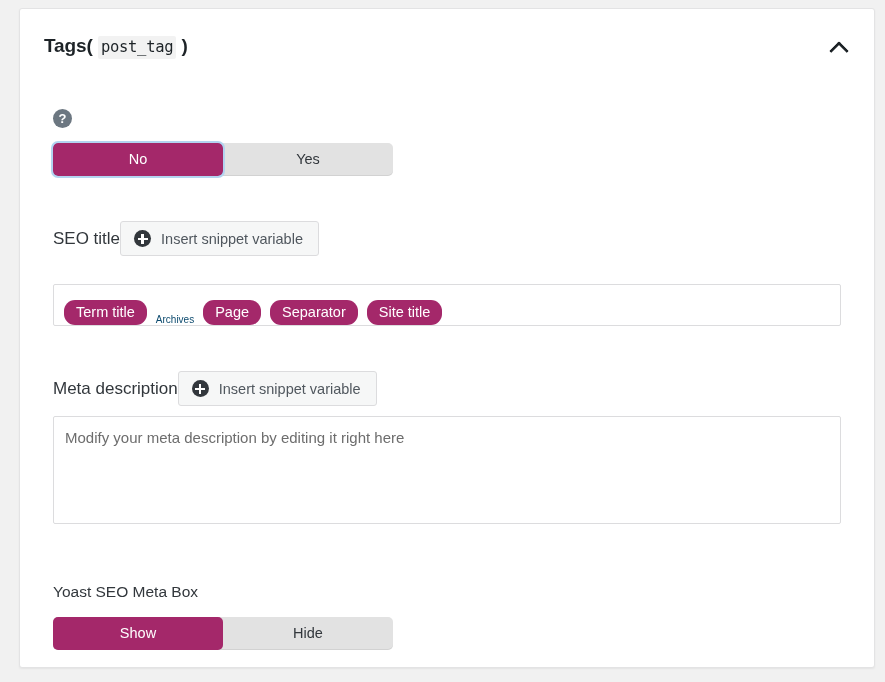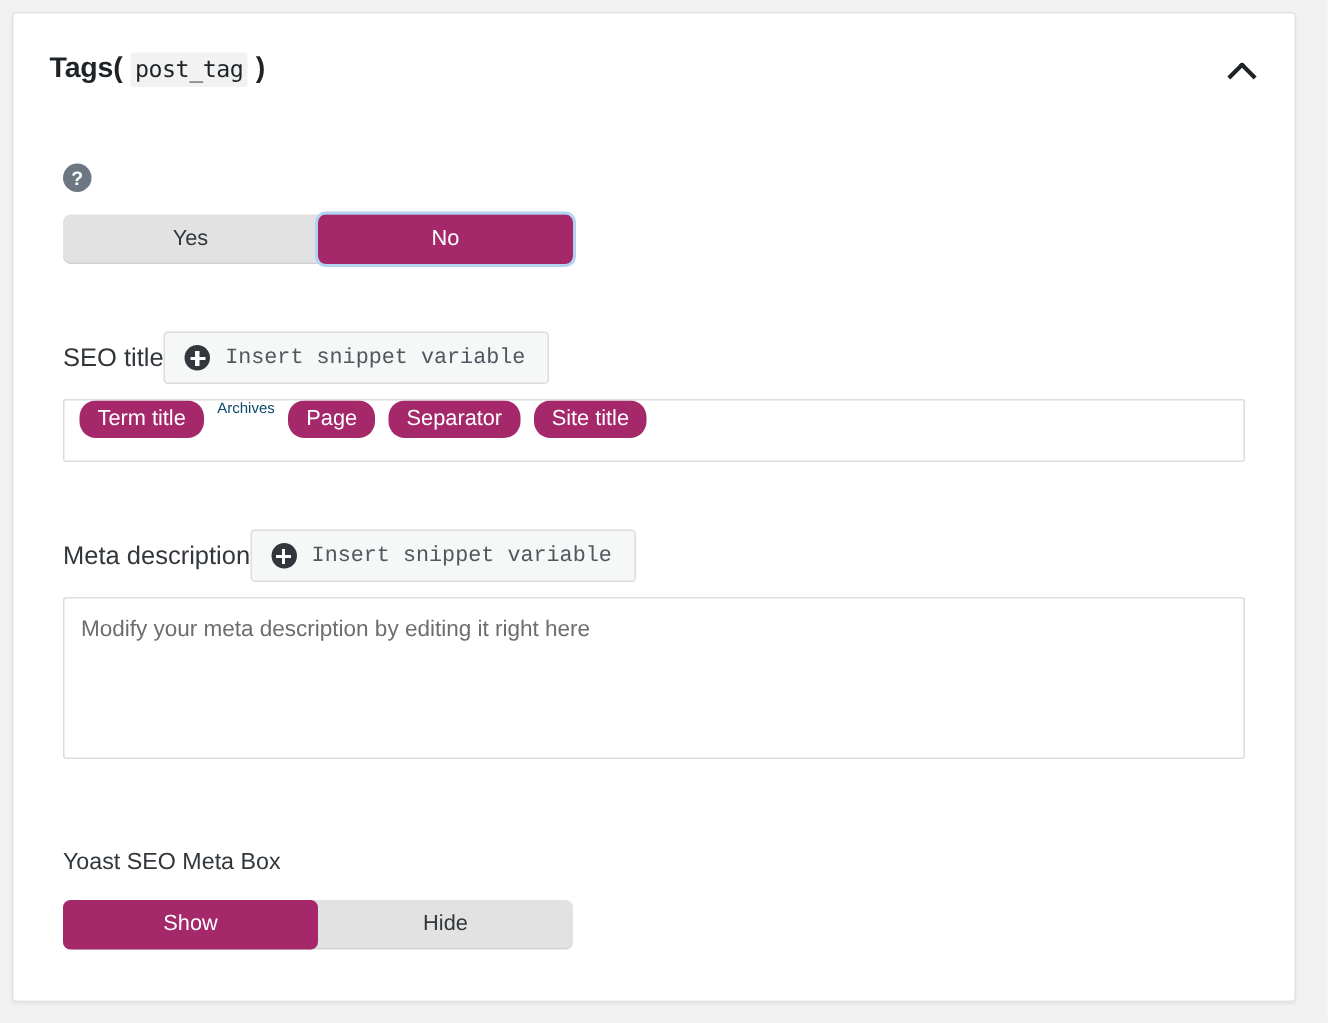--- a/index.html
+++ b/index.html
@@ -9,21 +9,21 @@
     width: 885px;
     height: 682px;
     background: #f1f1f1;
     font-family: "Liberation Sans", sans-serif;
     -webkit-font-smoothing: antialiased;
   }
 
   
   .card {
     position: absolute;
-    left: 8px;
+    left: 19px;
     top: 8px;
     width: 856px;
     height: 660px;
     background: #ffffff;
     border: 1px solid #e3e3e4;
     border-radius: 3px;
     box-shadow: 0 1px 2px rgba(0,0,0,0.06);
     overflow: hidden;
   }
 
@@ -162,21 +162,21 @@
   }
   .insert-btn {
     display: inline-flex;
     align-items: center;
     gap: 10px;
     height: 35px;
     padding: 0 15px 0 13px;
     background: #f6f7f7;
     border: 1px solid #dcdcde;
     border-radius: 3px;
-    font-family: Liberation Mono, monospace;
+    font-family: Liberation Sans, sans-serif;
     font-size: 14.5px;
     color: #50575e;
     cursor: pointer;
   }
   .plus-icon {
     position: relative;
     width: 17px;
     height: 17px;
     border-radius: 50%;
     background: #32373c;
@@ -189,27 +189,27 @@
   }
   .plus-icon::before {
     left: 3.5px; top: 7.5px; width: 10px; height: 2.2px;
   }
   .plus-icon::after {
     top: 3.5px; left: 7.4px; height: 10px; width: 2.2px;
   }
 
   
   .title-input {
-    margin-top: 10px;
+    margin-top: 28px;
     height: 42px;
     border: 1px solid #dcdcde;
     border-radius: 2px;
     background: #ffffff;
     display: flex;
-    align-items: flex-start;
+    align-items: flex-end;
     gap: 9px;
     padding: 0 10px;
     cursor: text;
     overflow: hidden;
   }
   .pill {
     background: #a4286a;
     color: #ffffff;
     border-radius: 11px;
     font-size: 14.5px;
@@ -264,22 +264,22 @@
   </div>
 
   <div class="card-body">
 
     
     <div class="label-row">
       <span class="help-icon">?</span>
     </div>
 
     <div class="toggle">
+      <button class="toggle-opt active focus">No</button>
       <button class="toggle-opt">Yes</button>
-      <button class="toggle-opt active focus">No</button>
     </div>
 
     
     <div class="section-head">
       <span class="section-title">SEO title</span>
       <button class="insert-btn">
         <span class="plus-icon"></span>
         <span>Insert snippet variable</span>
       </button>
     </div>

